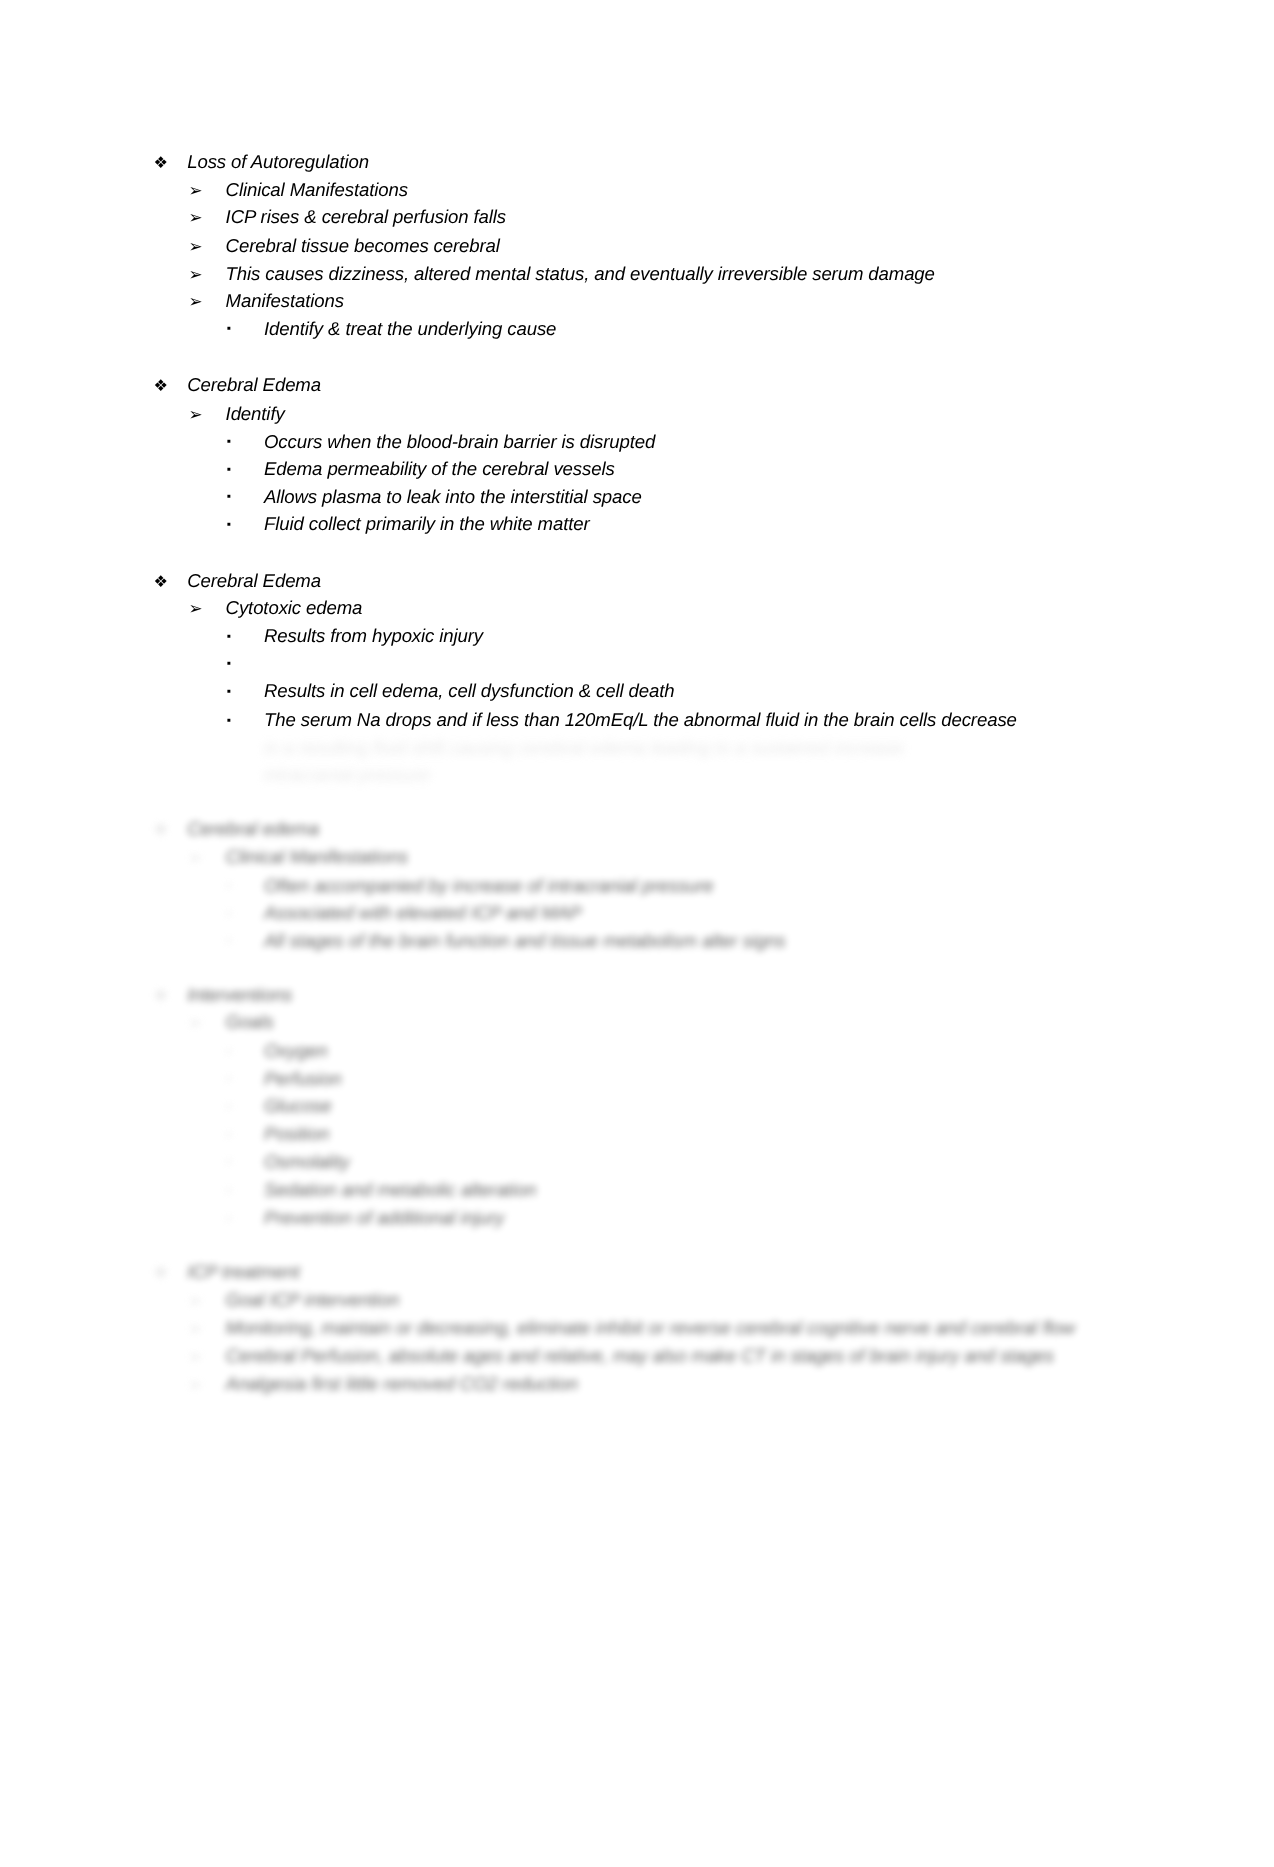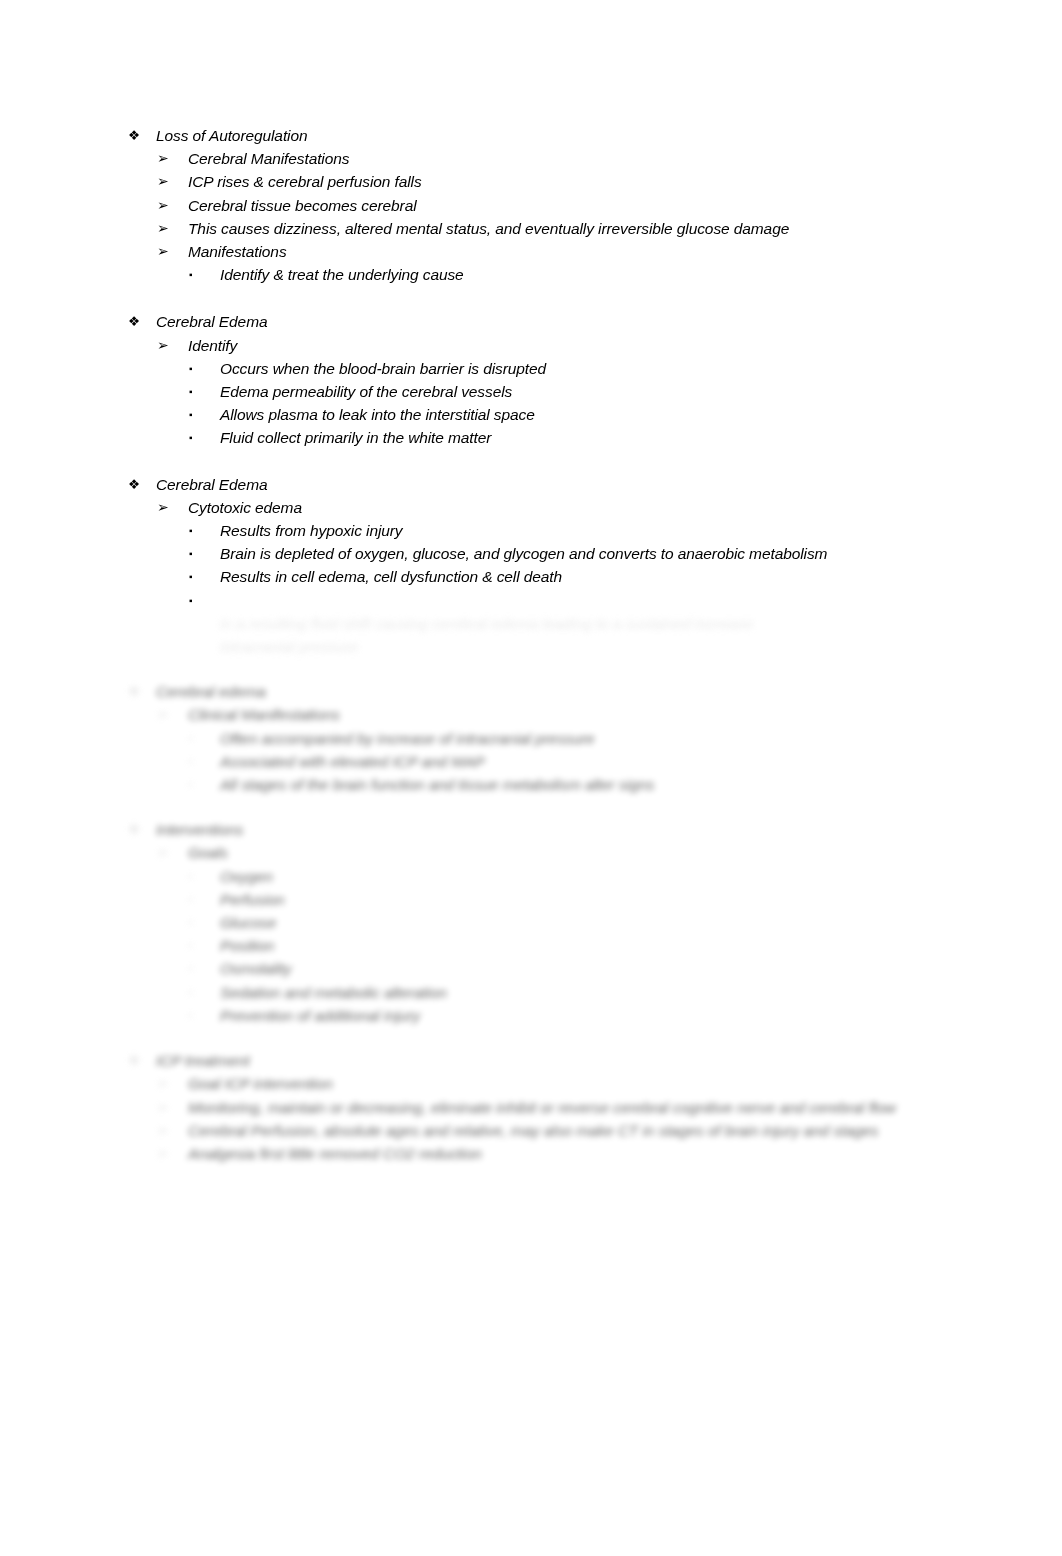--- a/index.html
+++ b/index.html
@@ -117,33 +117,33 @@
 <div id="page">
   <div class="doc-body">
 
     <div class="block" style="padding-top:124px;">
       <div class="li lvl1">
         <span class="bullet">❖</span>
         <span class="txt">Loss of Autoregulation</span>
       </div>
       <div class="li lvl2">
         <span class="bullet">➢</span>
-        <span class="txt">Cerebral Manifestations</span>
+        <span class="txt">Clinical Manifestations</span>
       </div>
       <div class="li lvl2">
         <span class="bullet">➢</span>
         <span class="txt">ICP rises &amp; cerebral perfusion falls</span>
       </div>
       <div class="li lvl2">
         <span class="bullet">➢</span>
         <span class="txt">Cerebral tissue becomes cerebral</span>
       </div>
       <div class="li lvl2">
         <span class="bullet">➢</span>
-        <span class="txt">This causes dizziness, altered mental status, and eventually irreversible glucose damage</span>
+        <span class="txt">This causes dizziness, altered mental status, and eventually irreversible serum damage</span>
       </div>
       <div class="li lvl2">
         <span class="bullet">➢</span>
         <span class="txt">Manifestations</span>
       </div>
       <div class="li lvl3">
         <span class="bullet">▪</span>
         <span class="txt">Identify &amp; treat the underlying cause</span>
       </div>
     </div>
@@ -183,28 +183,28 @@
       <div class="li lvl2">
         <span class="bullet">➢</span>
         <span class="txt">Cytotoxic edema</span>
       </div>
       <div class="li lvl3">
         <span class="bullet">▪</span>
         <span class="txt">Results from hypoxic injury</span>
       </div>
       <div class="li lvl3">
         <span class="bullet">▪</span>
-        <span class="txt">Brain is depleted of oxygen, glucose, and glycogen and converts to anaerobic metabolism</span>
       </div>
       <div class="li lvl3">
         <span class="bullet">▪</span>
         <span class="txt">Results in cell edema, cell dysfunction &amp; cell death</span>
       </div>
       <div class="li lvl3">
         <span class="bullet">▪</span>
+        <span class="txt">The serum Na drops and if less than 120mEq/L the abnormal fluid in the brain cells decrease</span>
       </div>
 
       <div class="li cont redacted soft">
         <span class="txt">in a resulting fluid shift causing cerebral edema leading to a sustained increase</span>
       </div>
       <div class="li cont redacted soft">
         <span class="txt">intracranial pressure</span>
       </div>
     </div>
 

